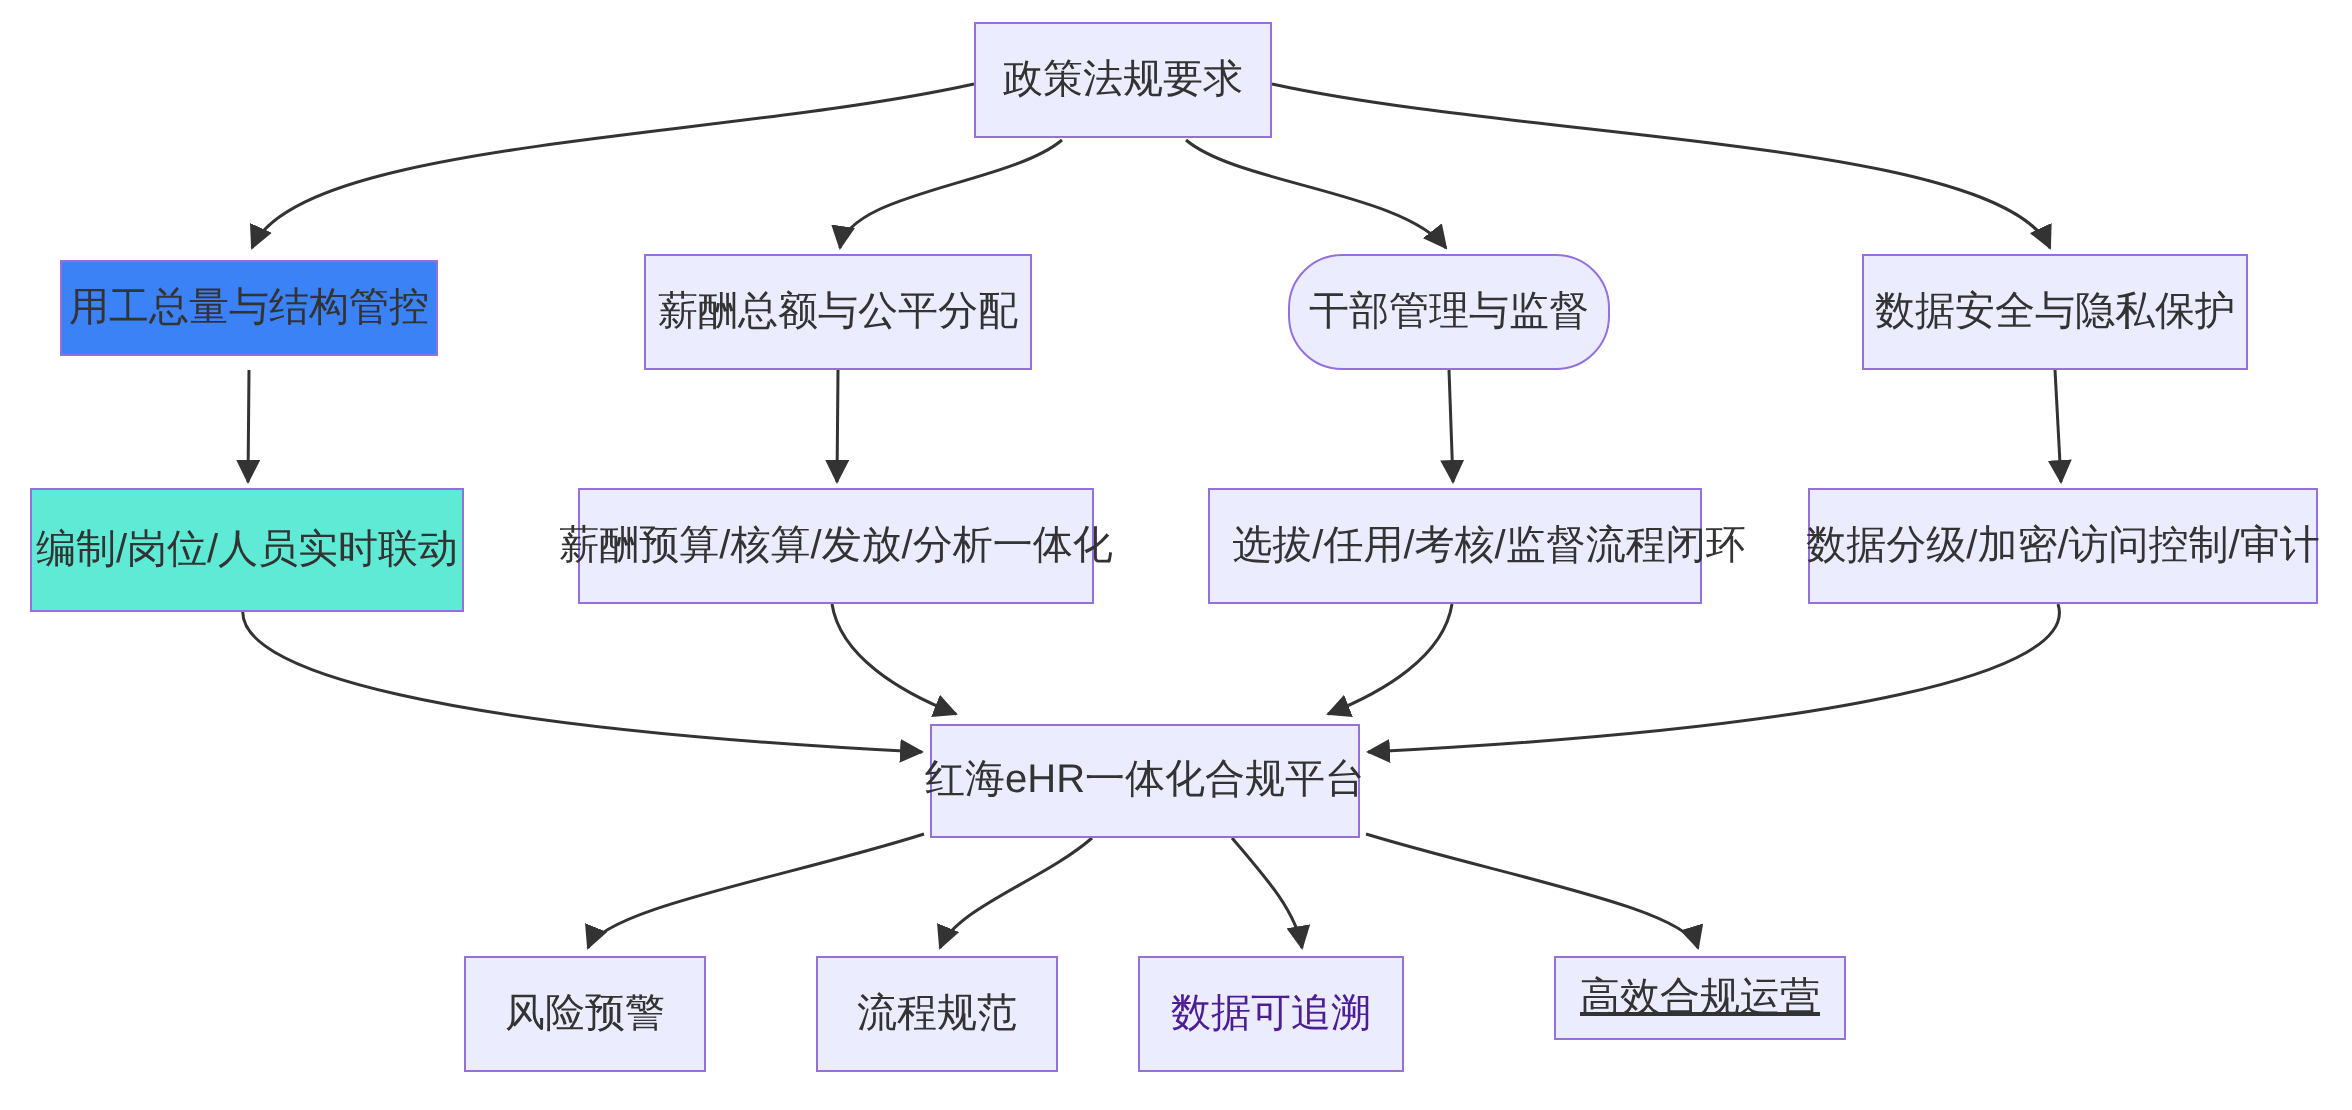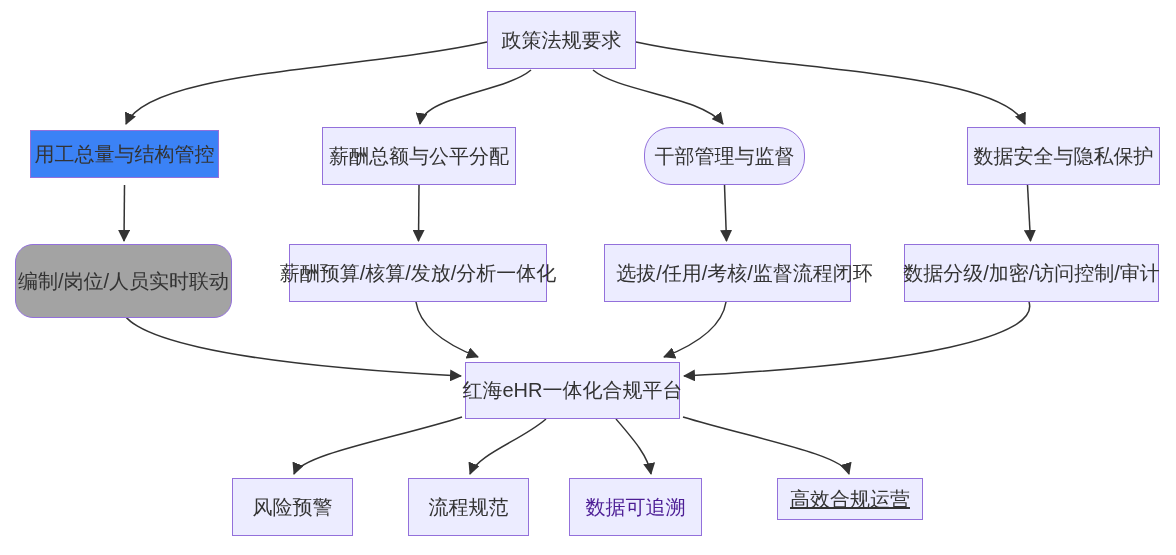--- a/index.html
+++ b/index.html
@@ -50,22 +50,22 @@
       <path d="M 1029 302 C 1040 336, 922 364, 684 376" class="edge" stroke="#333333" marker-end="url(#arrowhead)"></path>
       <path d="M 462 417 C 396 438, 302 454, 294 474" class="edge" stroke="#333333" marker-end="url(#arrowhead)"></path>
       <path d="M 546 419 C 522 440, 478 454, 470 474" class="edge" stroke="#333333" marker-end="url(#arrowhead)"></path>
       <path d="M 616 419 C 634 440, 648 456, 651 474" class="edge" stroke="#333333" marker-end="url(#arrowhead)"></path>
       <path d="M 683 417 C 752 438, 843 454, 849 474" class="edge" stroke="#333333" marker-end="url(#arrowhead)"></path>
     </svg>
 <div class="node" style="left: 487px; top: 11px; width: 149px; height: 58px; background: rgb(236, 236, 255); border-color: rgb(147, 112, 219); color: rgb(51, 51, 51);">政策法规要求</div>
     <div class="node" style="left: 30px; top: 130px; width: 189px; height: 48px; background: #3b82f6; border-color: rgb(147, 112, 219); color: rgb(51, 51, 51);">用工总量与结构管控</div>
     <div class="node" style="left: 322px; top: 127px; width: 194px; height: 58px; background: rgb(236, 236, 255); border-color: rgb(147, 112, 219); color: rgb(51, 51, 51); text-align: right;">薪酬总额与公平分配</div>
     <div class="node" style="left: 644px; top: 127px; width: 161px; height: 58px; background: rgb(236, 236, 255); border-color: rgb(147, 112, 219); color: rgb(51, 51, 51); border-radius: 27px;">干部管理与监督</div>
-    <div class="node" style="left: 931px; top: 127px; width: 193px; height: 58px; background: rgb(236, 236, 255); border-color: rgb(147, 112, 219); color: rgb(51, 51, 51); margin-left: 36px;">数据安全与隐私保护</div>
-    <div class="node" style="left: 15px; top: 244px; width: 217px; height: 74px; background: #a3a3a3; border-color: rgb(147, 112, 219); color: rgb(51, 51, 51); border-radius: 18px;">编制/岗位/人员实时联动</div>
+    <div class="node" style="left: 931px; top: 127px; width: 193px; height: 58px; background: rgb(236, 236, 255); border-color: rgb(147, 112, 219); color: rgb(51, 51, 51);">数据安全与隐私保护</div>
+    <div class="node" style="left: 15px; top: 244px; width: 217px; height: 62px; background: #5eead4; border-color: rgb(147, 112, 219); color: rgb(51, 51, 51);">编制/岗位/人员实时联动</div>
     <div class="node" style="left: 289px; top: 244px; width: 258px; height: 58px; background: rgb(236, 236, 255); border-color: rgb(147, 112, 219); color: rgb(51, 51, 51);">薪酬预算/核算/发放/分析一体化</div>
     <div class="node" style="left: 604px; top: 244px; width: 247px; height: 58px; background: rgb(236, 236, 255); border-color: rgb(147, 112, 219); color: rgb(51, 51, 51); padding-left: 40px;">选拔/任用/考核/监督流程闭环</div>
     <div class="node" style="left: 904px; top: 244px; width: 255px; height: 58px; background: rgb(236, 236, 255); border-color: rgb(147, 112, 219); color: rgb(51, 51, 51);">数据分级/加密/访问控制/审计</div>
     <div class="node" style="left: 465px; top: 362px; width: 215px; height: 57px; background: rgb(236, 236, 255); border-color: rgb(147, 112, 219); color: rgb(51, 51, 51);">红海eHR一体化合规平台</div>
     <div class="node" style="left: 232px; top: 478px; width: 121px; height: 58px; background: rgb(236, 236, 255); border-color: rgb(147, 112, 219); color: rgb(51, 51, 51);">风险预警</div>
     <div class="node" style="left: 408px; top: 478px; width: 121px; height: 58px; background: rgb(236, 236, 255); border-color: rgb(147, 112, 219); color: rgb(51, 51, 51);">流程规范</div>
     <div class="node" style="left: 569px; top: 478px; width: 133px; height: 58px; background: rgb(236, 236, 255); border-color: rgb(147, 112, 219); color: #4c1d95;">数据可追溯</div>
     <div class="node" style="left: 777px; top: 478px; width: 146px; height: 42px; background: rgb(236, 236, 255); border-color: rgb(147, 112, 219); color: rgb(51, 51, 51); text-decoration: underline;">高效合规运营</div>
   </div>
 

